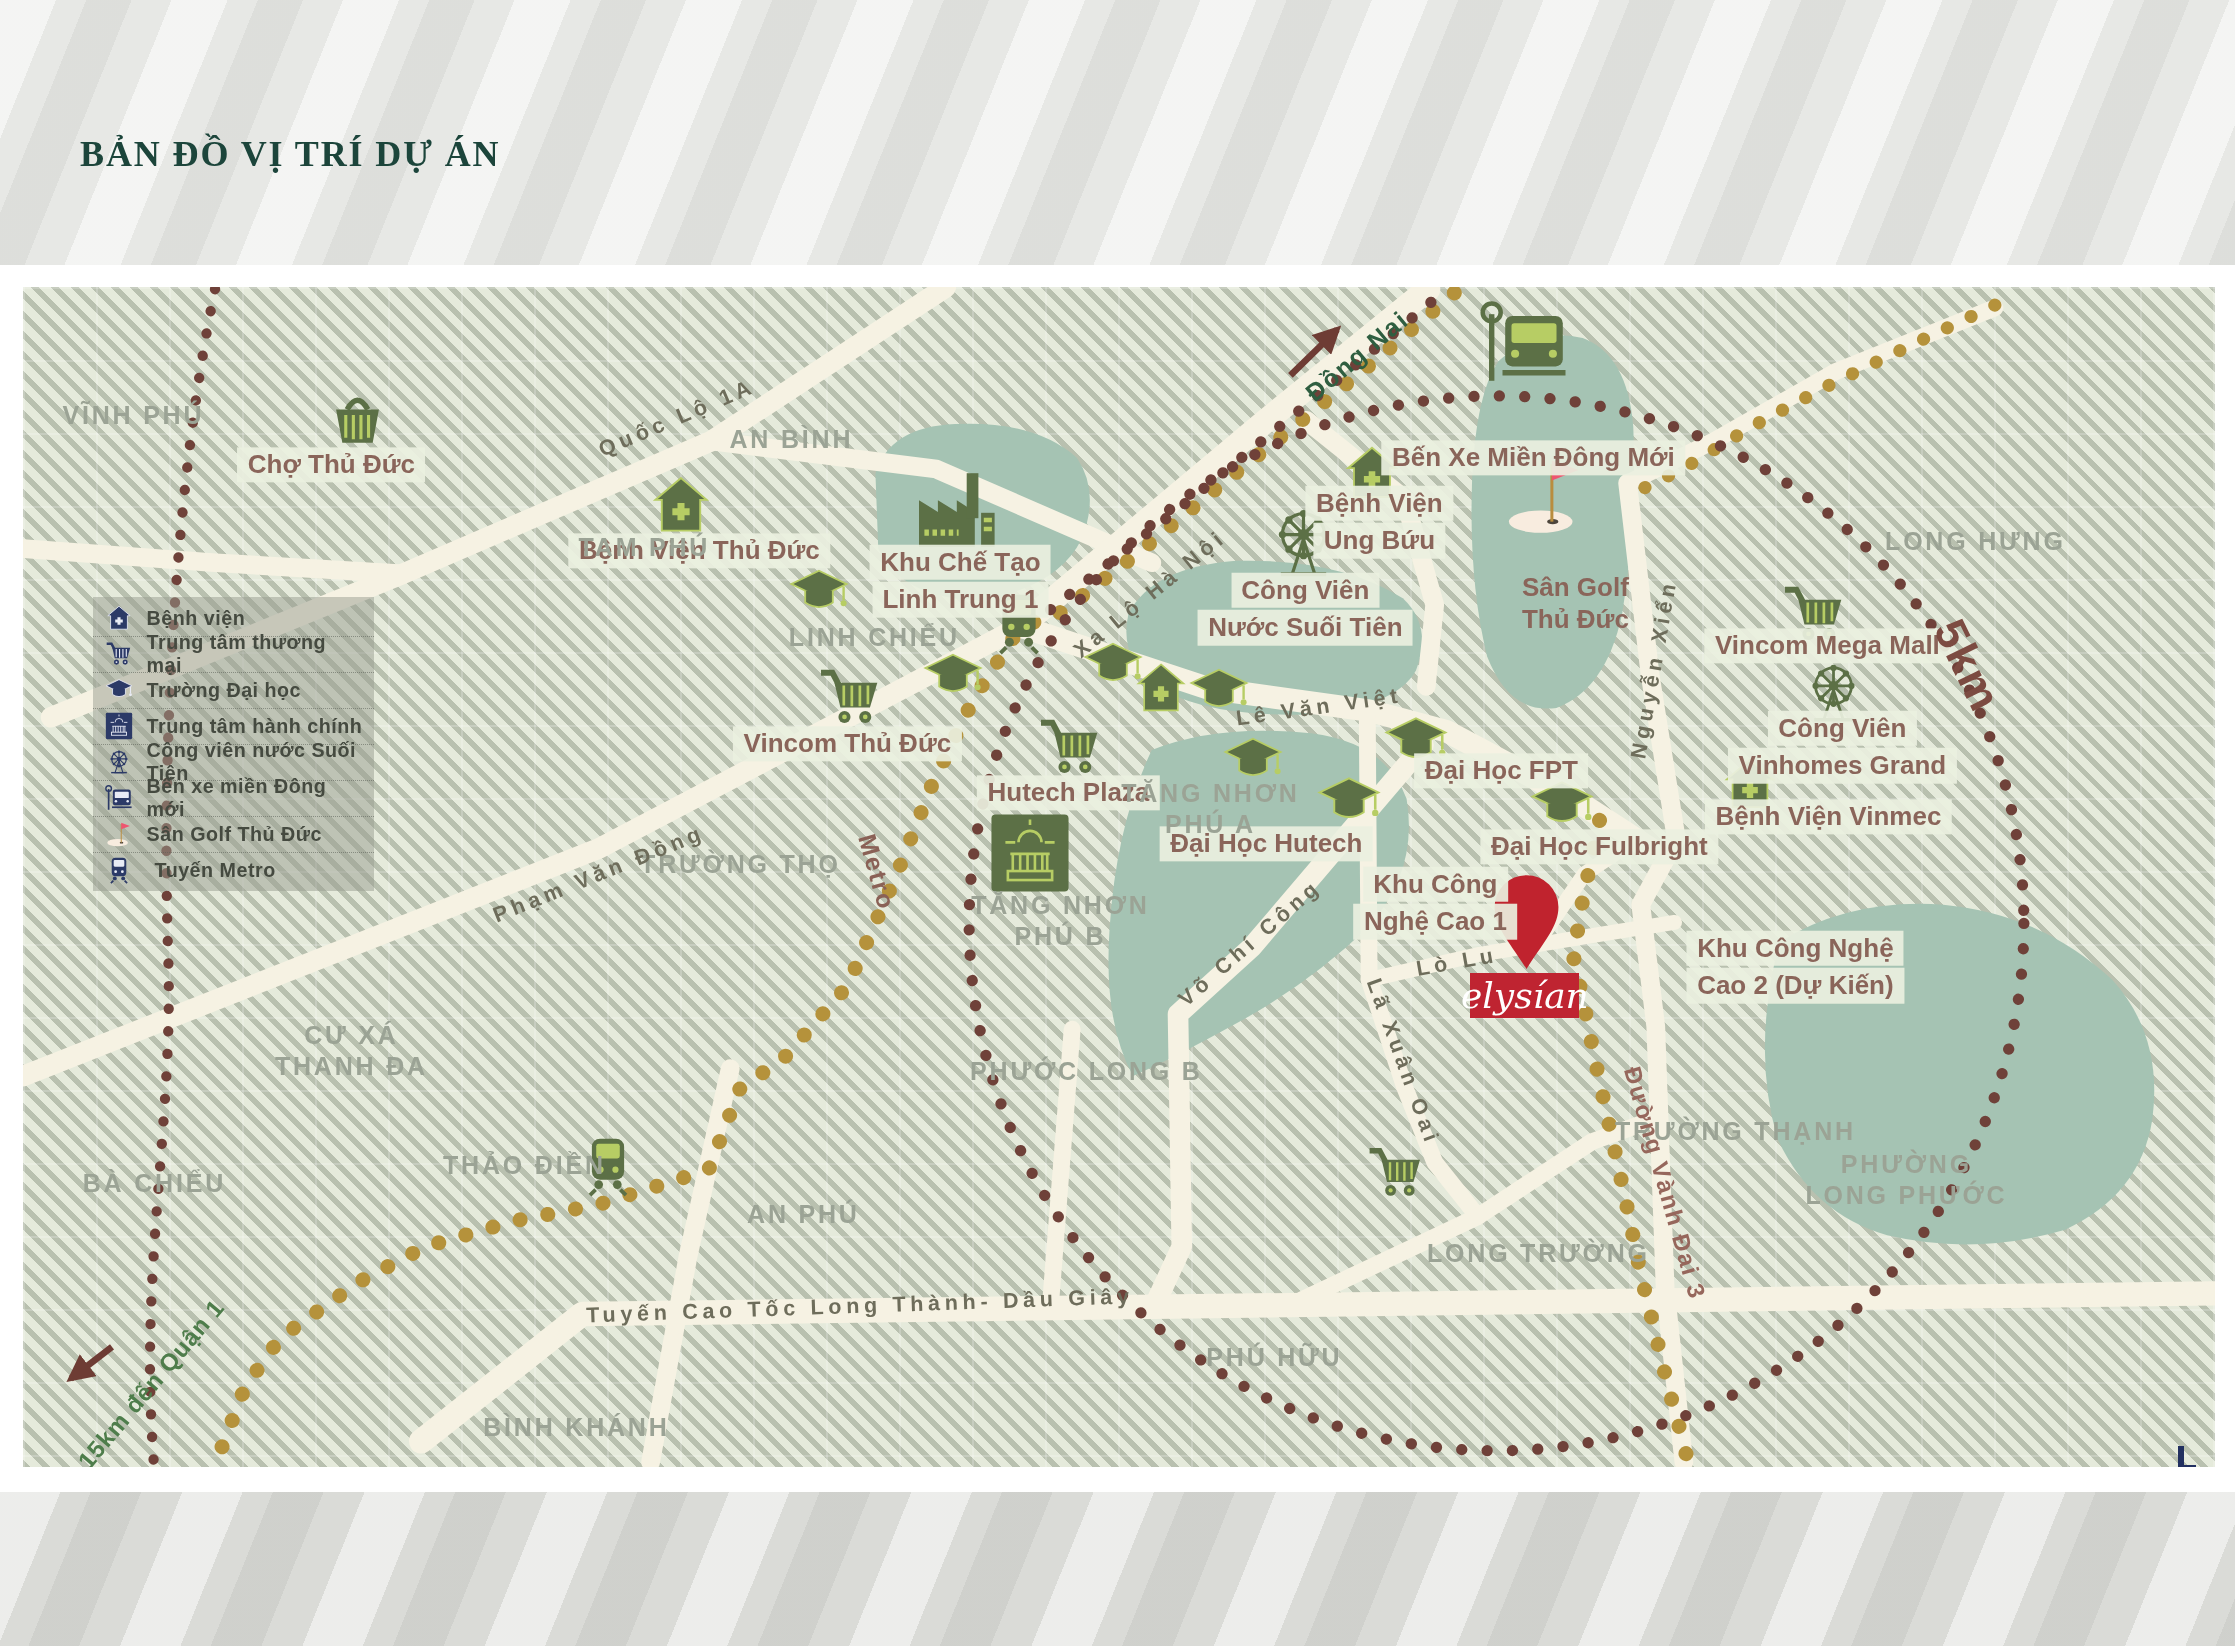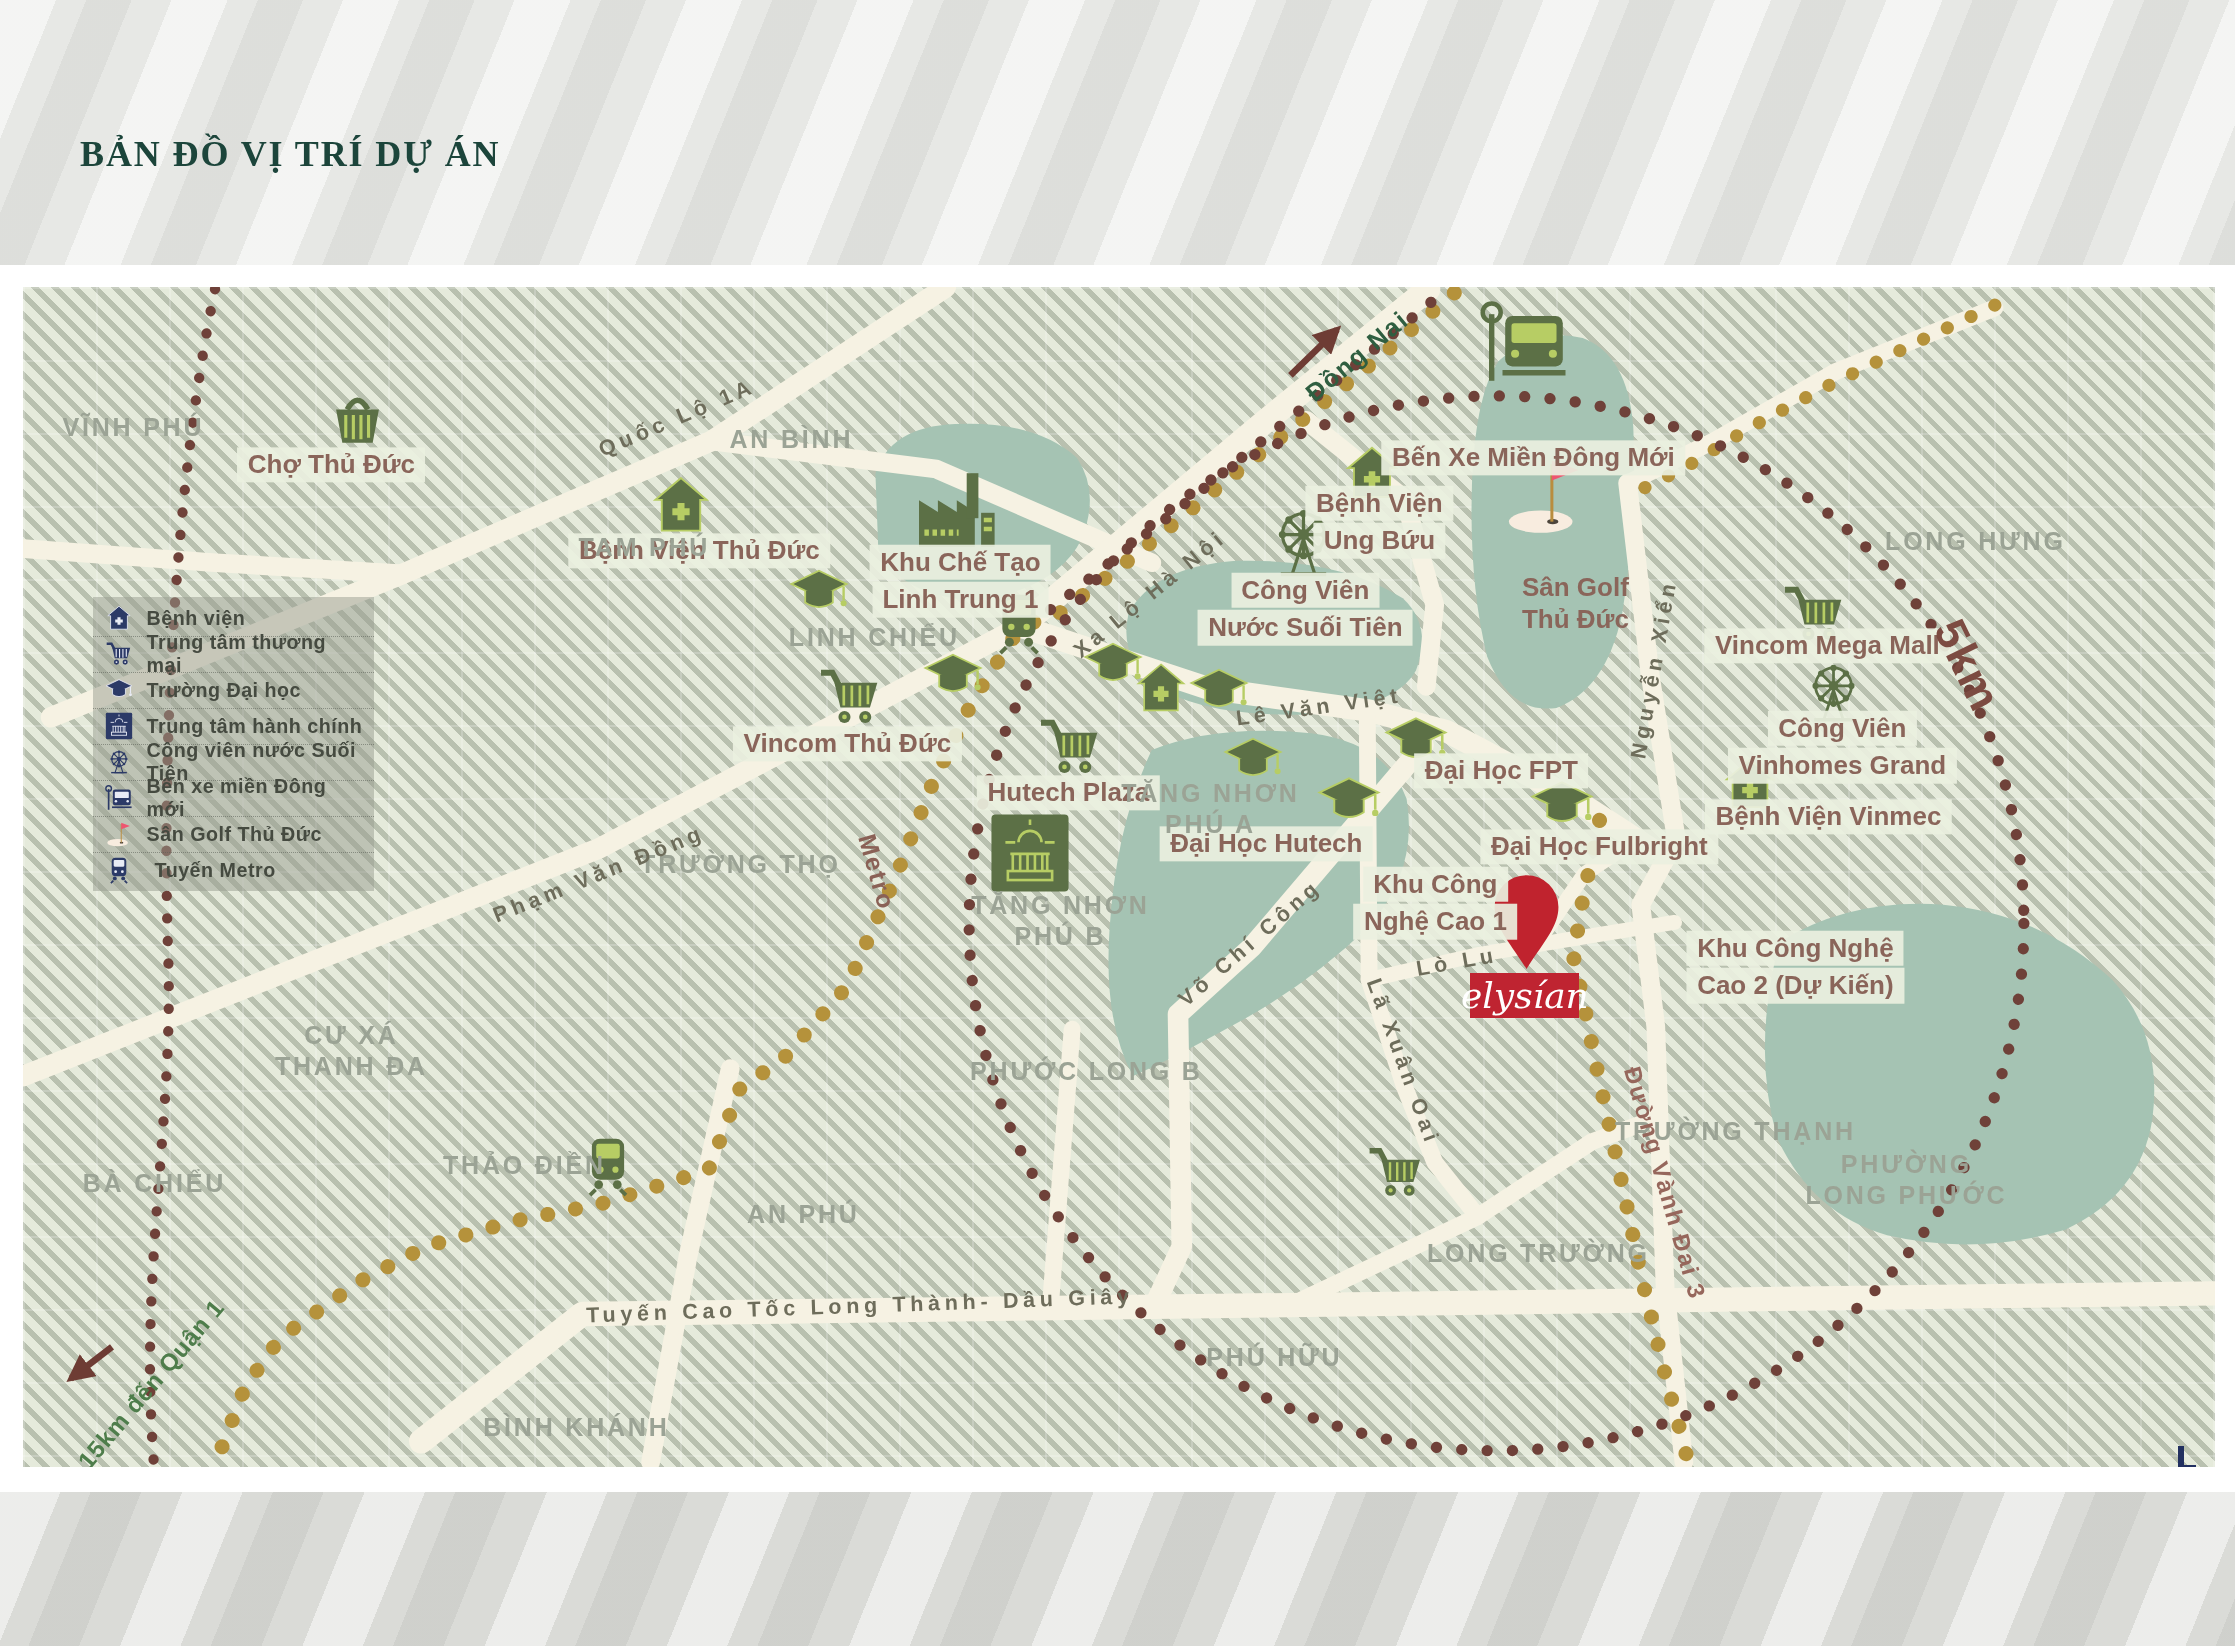--- a/index.html
+++ b/index.html
@@ -335,21 +335,21 @@
           <span class="ln"><span class="pl">Đại Học Fulbright</span></span>
         </div>
         <div class="lbl poi" style="left: 1412px; top: 616px; transform: translate(-50%, -50%) rotate(0deg);">
           <span class="ln"><span class="pl">Khu Công</span></span>
           <span class="ln"><span class="pl">Nghệ Cao 1</span></span>
         </div>
         <div class="lbl poi" style="left: 1772px; top: 680px; transform: translate(-50%, -50%) rotate(0deg);">
           <span class="ln"><span class="pl">Khu Công Nghệ</span></span>
           <span class="ln"><span class="pl">Cao 2 (Dự Kiến)</span></span>
         </div>
-        <div class="lbl area" style="left: 110px; top: 140px; transform: translate(-50%, -50%) rotate(0deg);">
+        <div class="lbl area" style="left: 110px; top: 128px; transform: translate(-50%, -50%) rotate(0deg);">
           <span class="ln">VĨNH PHÚ</span>
         </div>
         <div class="lbl area" style="left: 768px; top: 152px; transform: translate(-50%, -50%) rotate(0deg);">
           <span class="ln">AN BÌNH</span>
         </div>
         <div class="lbl area" style="left: 621px; top: 260px; transform: translate(-50%, -50%) rotate(0deg);">
           <span class="ln">TAM PHÚ</span>
         </div>
         <div class="lbl area" style="left: 851px; top: 350px; transform: translate(-50%, -50%) rotate(0deg); text-align: center;">
           <span class="ln">LINH CHIỂU</span>

